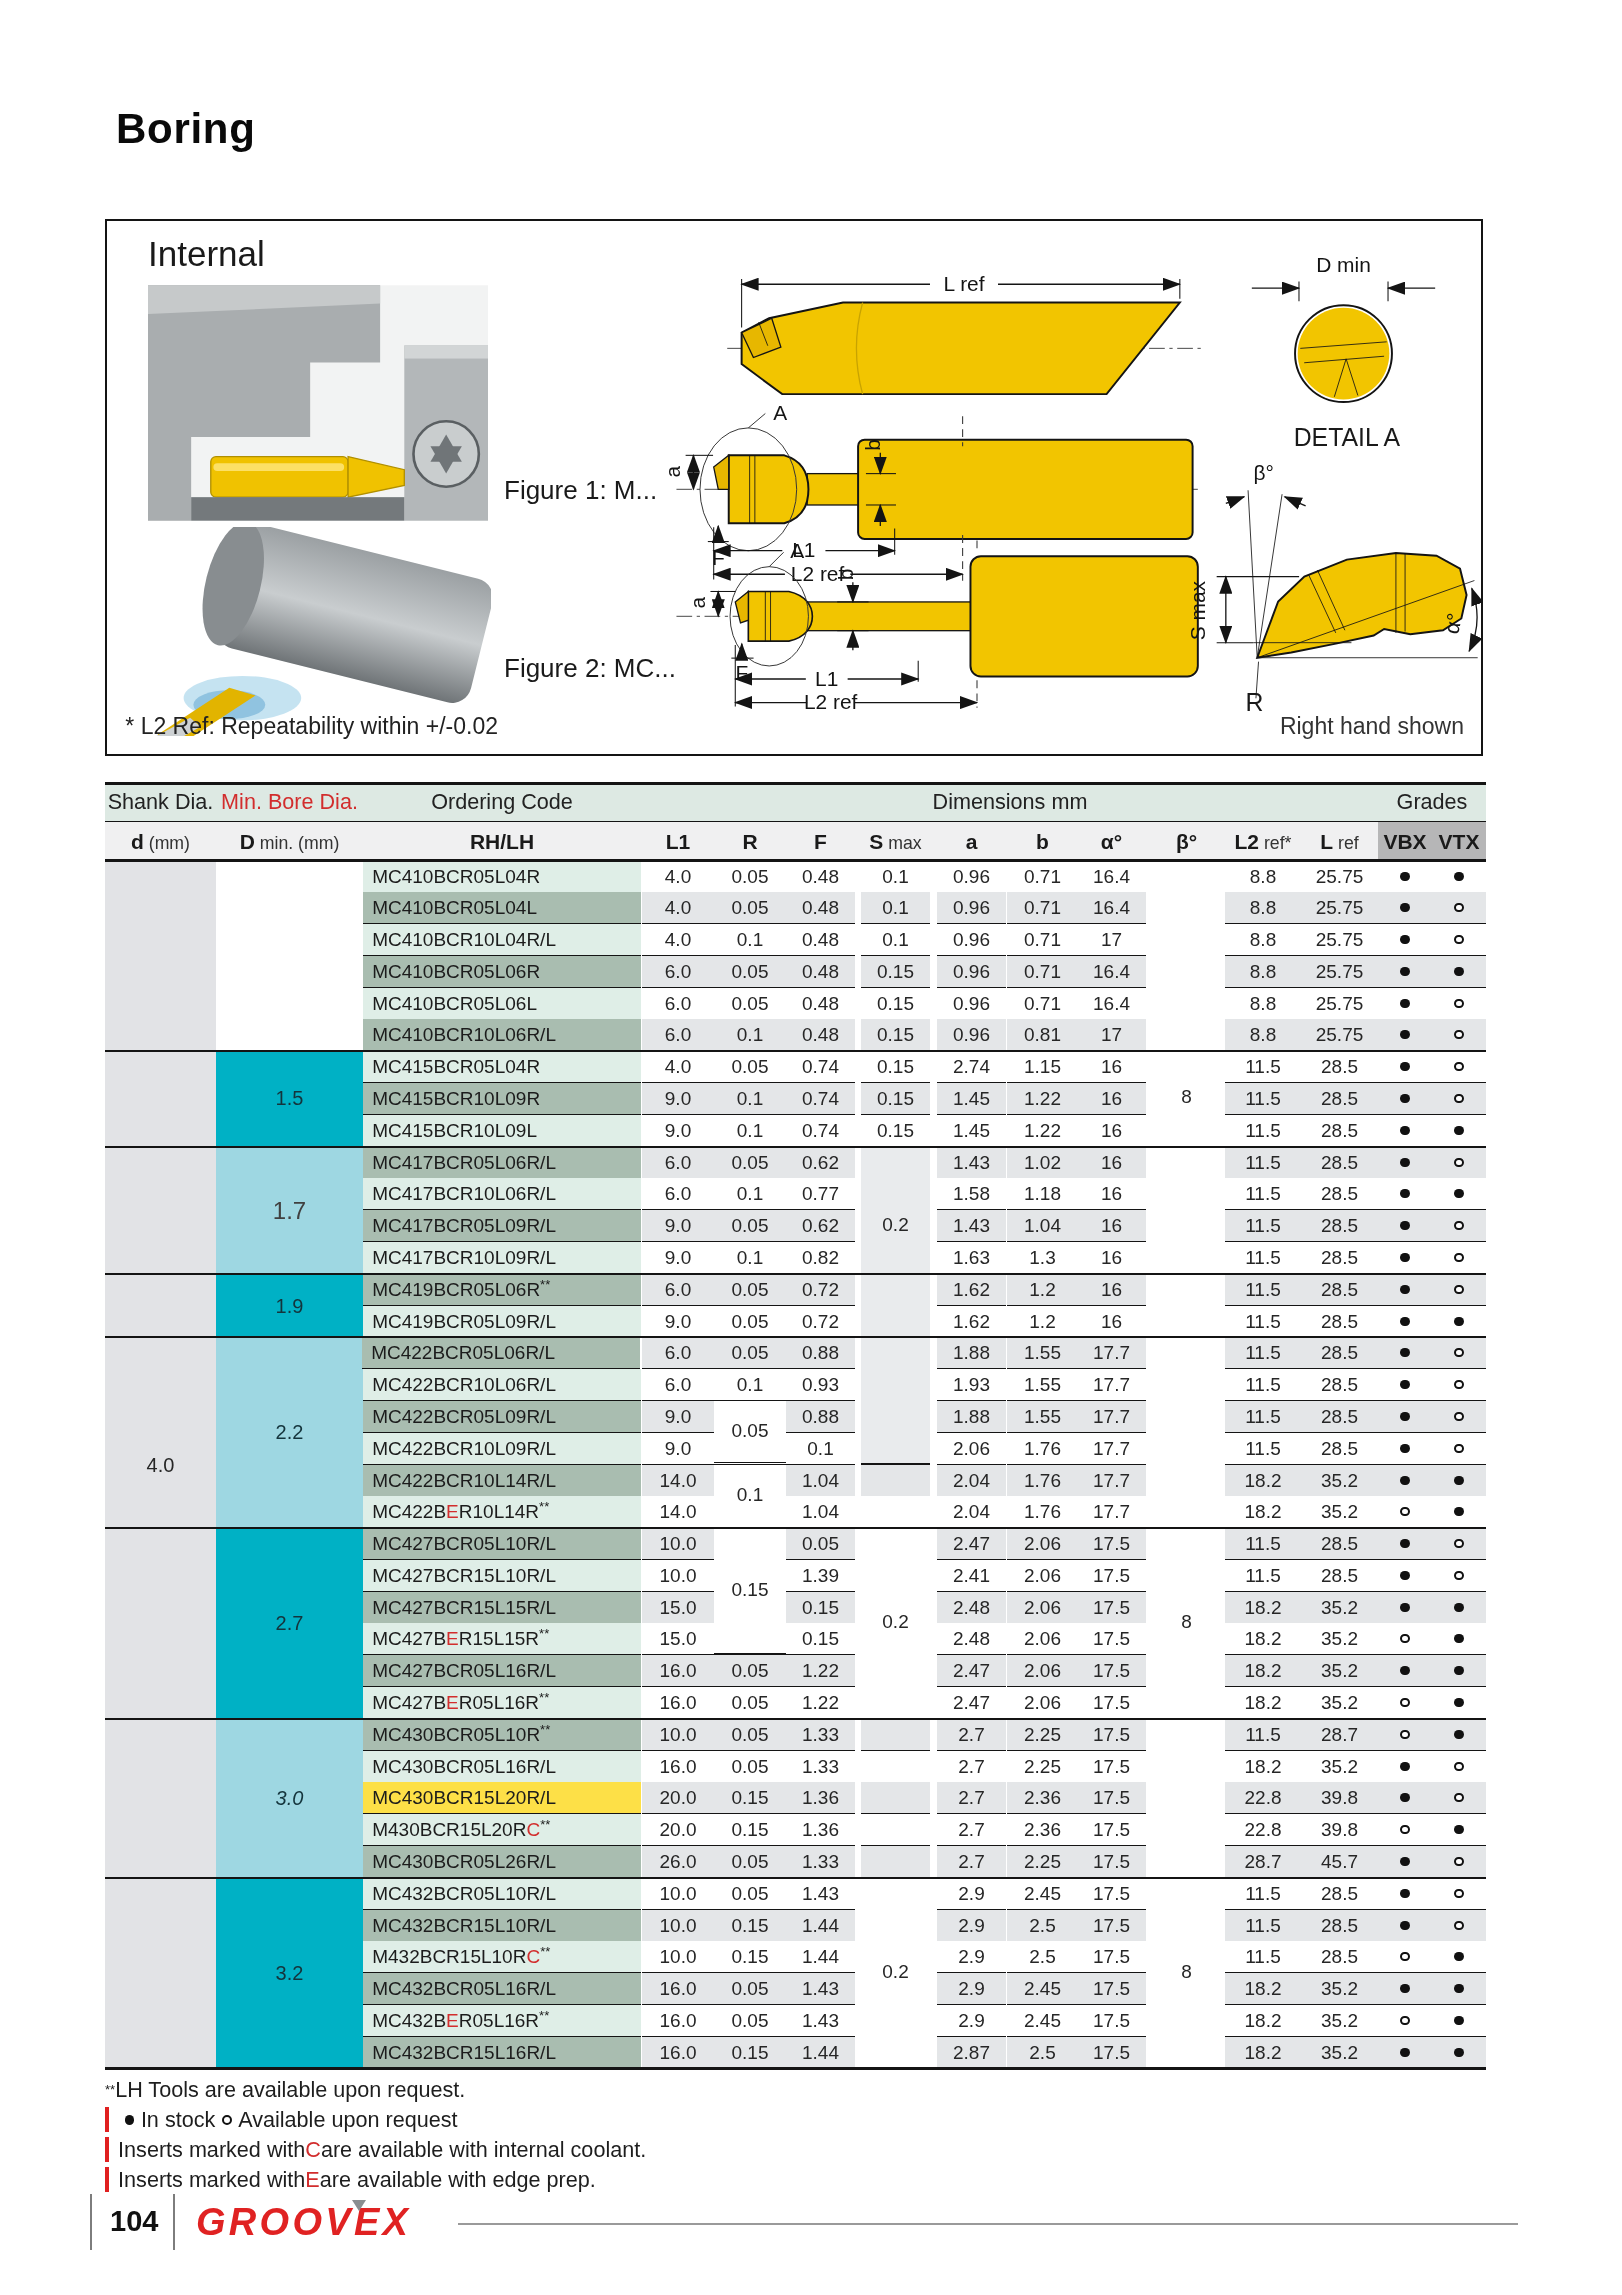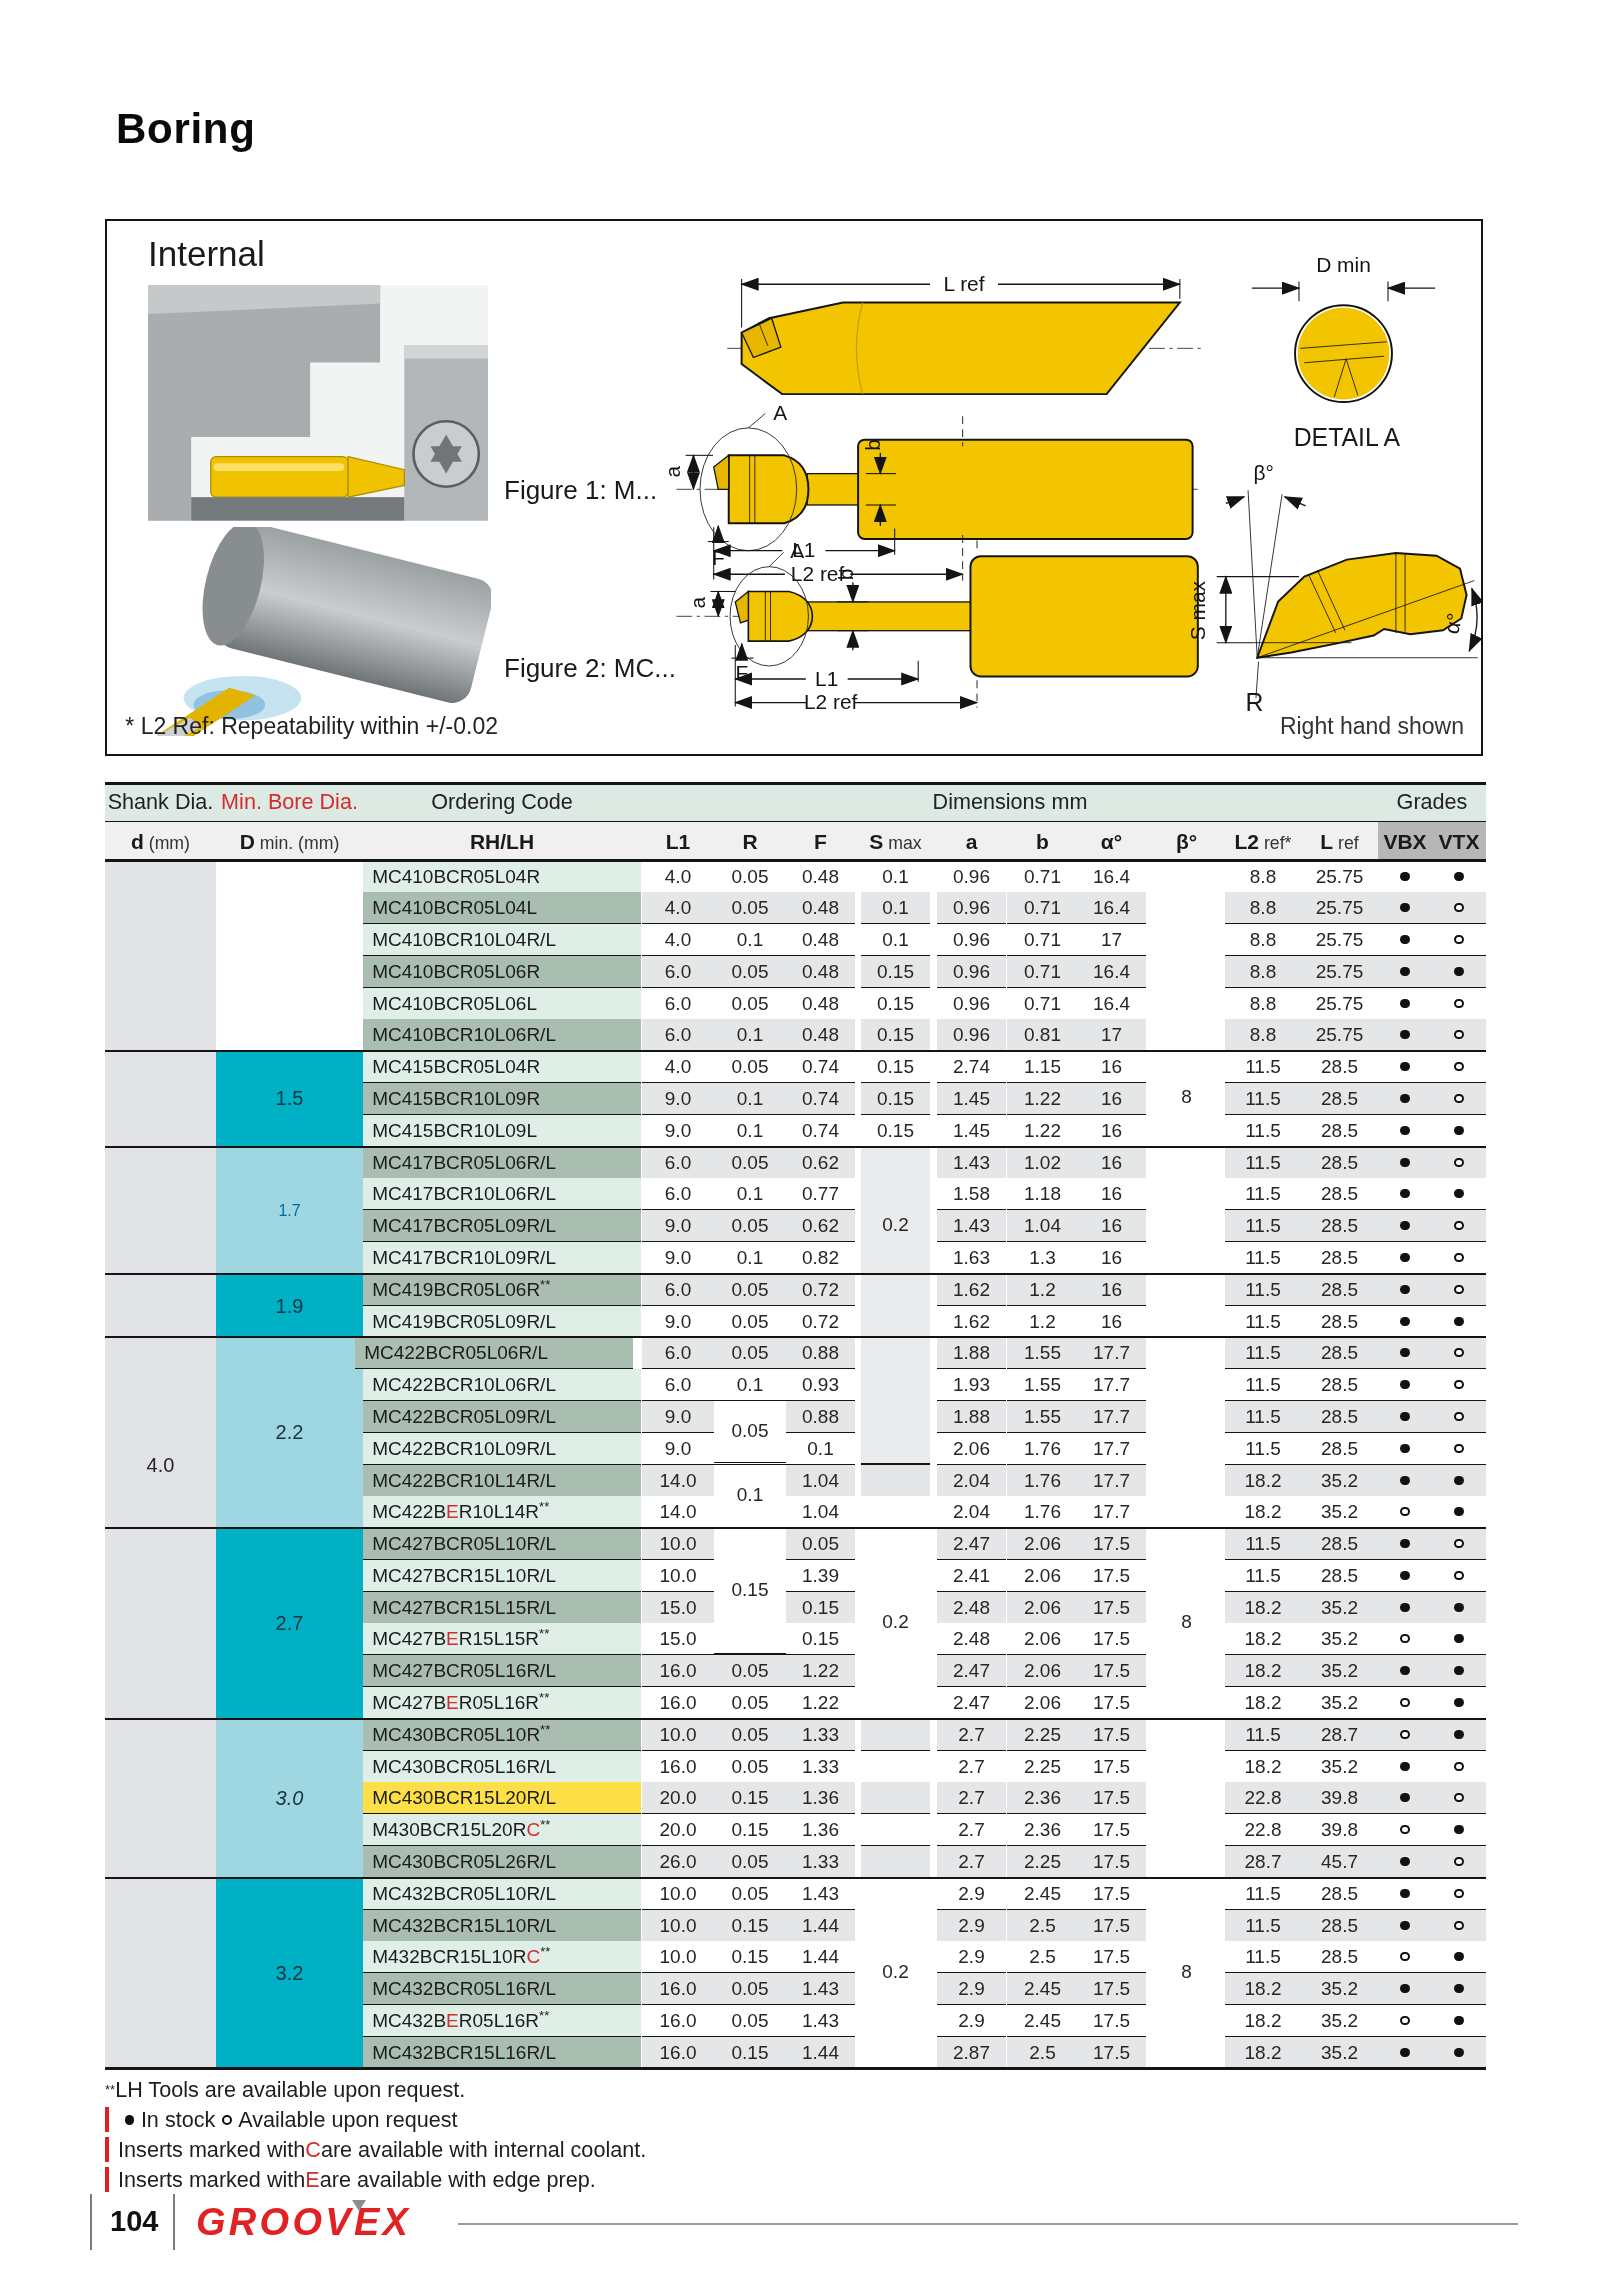--- a/index.html
+++ b/index.html
@@ -267,21 +267,21 @@
       <div class="abs " style="left: 832px; top: 40px; width: 69px; height: 39px; line-height: 39px; text-align: center;"><span class="hdr2m">a</span></div>
       <div class="abs " style="left: 902px; top: 40px; width: 71px; height: 39px; line-height: 39px; text-align: center;"><span class="hdr2m">b</span></div>
       <div class="abs " style="left: 972px; top: 40px; width: 69px; height: 39px; line-height: 39px; text-align: center;"><span class="hdr2m">α°</span></div>
       <div class="abs " style="left: 1042px; top: 40px; width: 79px; height: 39px; line-height: 39px; text-align: center;"><span class="hdr2m">β°</span></div>
       <div class="abs " style="left: 1120px; top: 40px; width: 76px; height: 39px; line-height: 39px; text-align: center;"><span class="hdr2m">L2</span><span class="hdr2s"> ref*</span></div>
       <div class="abs " style="left: 1196px; top: 40px; width: 77px; height: 39px; line-height: 39px; text-align: center;"><span class="hdr2m">L</span><span class="hdr2s"> ref</span></div>
       <div class="abs " style="left: 1273px; top: 40px; width: 54px; height: 39px; line-height: 39px; text-align: center;"><span class="hdr2m">VBX</span></div>
       <div class="abs " style="left: 1327px; top: 40px; width: 54px; height: 39px; line-height: 39px; text-align: center;"><span class="hdr2m">VTX</span></div>
       <div class="abs cellnum" style="left: 0px; top: 79px; width: 111px; height: 1208px; background: rgb(226, 227, 230); display: flex; align-items: center; justify-content: center; font-size: 20px;">4.0</div>
       <div class="abs " style="left: 111px; top: 269px; width: 147px; height: 95px; background: rgb(0, 177, 197); display: flex; align-items: center; justify-content: center; font-size: 20px; color: rgb(20, 52, 60);">1.5</div>
-      <div class="abs " style="left: 111px; top: 365px; width: 147px; height: 127px; background: rgb(158, 215, 226); display: flex; align-items: center; justify-content: center; font-size: 16px; color: #0369a1;">1.7</div>
+      <div class="abs " style="left: 111px; top: 365px; width: 147px; height: 127px; background: rgb(158, 215, 226); display: flex; align-items: center; justify-content: center; font-size: 24px; color: #404040;">1.7</div>
       <div class="abs " style="left: 111px; top: 492px; width: 147px; height: 64px; background: rgb(0, 177, 197); display: flex; align-items: center; justify-content: center; font-size: 20px; color: rgb(20, 52, 60);">1.9</div>
       <div class="abs " style="left: 111px; top: 555px; width: 147px; height: 191px; background: rgb(158, 215, 226); display: flex; align-items: center; justify-content: center; font-size: 20px; color: rgb(20, 52, 60);">2.2</div>
       <div class="abs " style="left: 111px; top: 746px; width: 147px; height: 191px; background: rgb(0, 177, 197); display: flex; align-items: center; justify-content: center; font-size: 20px; color: rgb(20, 52, 60);">2.7</div>
       <div class="abs " style="left: 111px; top: 937px; width: 147px; height: 159px; background: rgb(158, 215, 226); display: flex; align-items: center; justify-content: center; font-size: 20px; color: rgb(20, 52, 60); font-style: italic;">3.0</div>
       <div class="abs " style="left: 111px; top: 1096px; width: 147px; height: 191px; background: rgb(0, 177, 197); display: flex; align-items: center; justify-content: center; font-size: 20px; color: rgb(20, 52, 60);">3.2</div>
       <div class="abs cellcode" style="left: 258px; top: 79px; width: 278px; height: 32px; background: rgb(223, 238, 231); line-height: 32px; border-bottom: 1.3px solid rgb(20, 20, 20);"><span>MC410BCR05L04R</span></div>
       <div class="abs cellnum" style="left: 537px; top: 79px; width: 72px; height: 32px; line-height: 32px; background: rgb(255, 255, 255); border-bottom: 1.3px solid rgb(20, 20, 20);">4.0</div>
       <div class="abs cellnum" style="left: 609px; top: 79px; width: 72px; height: 32px; line-height: 32px; background: rgb(255, 255, 255); border-bottom: 1.3px solid rgb(20, 20, 20);">0.05</div>
       <div class="abs cellnum" style="left: 681px; top: 79px; width: 69px; height: 32px; line-height: 32px; background: rgb(255, 255, 255); border-bottom: 1.3px solid rgb(20, 20, 20);">0.48</div>
       <div class="abs cellnum" style="left: 756px; top: 79px; width: 69px; height: 32px; line-height: 32px; background: rgb(255, 255, 255); border-bottom: 1.3px solid rgb(20, 20, 20);">0.1</div>
@@ -528,21 +528,21 @@
       <div class="abs cellnum" style="left: 972px; top: 524px; width: 69px; height: 32px; line-height: 32px; background: rgb(255, 255, 255); border-bottom: 1.3px solid rgb(20, 20, 20);">16</div>
       <div class="abs cellnum" style="left: 1042px; top: 524px; width: 79px; height: 32px; line-height: 32px;"></div>
       <div class="abs cellnum" style="left: 1120px; top: 524px; width: 76px; height: 32px; line-height: 32px; background: rgb(255, 255, 255); border-bottom: 1.3px solid rgb(20, 20, 20);">11.5</div>
       <div class="abs cellnum" style="left: 1196px; top: 524px; width: 77px; height: 32px; line-height: 32px; background: rgb(255, 255, 255); border-bottom: 1.3px solid rgb(20, 20, 20);">28.5</div>
       <div class="abs " style="left: 1273px; top: 524px; width: 54px; height: 32px; background: rgb(255, 255, 255); border-bottom: 1.3px solid rgb(20, 20, 20); display: flex; align-items: center; justify-content: center;">
         <span class="dotF"></span>
       </div>
       <div class="abs " style="left: 1327px; top: 524px; width: 54px; height: 32px; background: rgb(255, 255, 255); border-bottom: 1.3px solid rgb(20, 20, 20); display: flex; align-items: center; justify-content: center;">
         <span class="dotF"></span>
       </div>
-      <div class="abs cellcode" style="left: 250px; top: 555px; width: 278px; height: 32px; background: rgb(169, 189, 176); line-height: 32px; border-bottom: 1.3px solid rgb(20, 20, 20);"><span>MC422BCR05L06R/L</span></div>
+      <div class="abs cellcode" style="left: 257px; top: 555px; width: 278px; height: 32px; background: rgb(169, 189, 176); line-height: 32px; border-bottom: 1.3px solid rgb(20, 20, 20);"><span>MC422BCR05L06R/L</span></div>
       <div class="abs cellnum" style="left: 537px; top: 555px; width: 72px; height: 32px; line-height: 32px; background: rgb(228, 230, 232); border-bottom: 1.3px solid rgb(20, 20, 20);">6.0</div>
       <div class="abs cellnum" style="left: 609px; top: 555px; width: 72px; height: 32px; line-height: 32px; background: rgb(228, 230, 232); border-bottom: 1.3px solid rgb(20, 20, 20);">0.05</div>
       <div class="abs cellnum" style="left: 681px; top: 555px; width: 69px; height: 32px; line-height: 32px; background: rgb(228, 230, 232); border-bottom: 1.3px solid rgb(20, 20, 20);">0.88</div>
       <div class="abs cellnum" style="left: 756px; top: 555px; width: 69px; height: 32px; line-height: 32px; background: rgb(228, 230, 232); border-bottom: 1.3px solid rgb(20, 20, 20);"></div>
       <div class="abs cellnum" style="left: 832px; top: 555px; width: 69px; height: 32px; line-height: 32px; background: rgb(228, 230, 232); border-bottom: 1.3px solid rgb(20, 20, 20);">1.88</div>
       <div class="abs cellnum" style="left: 902px; top: 555px; width: 71px; height: 32px; line-height: 32px; background: rgb(228, 230, 232); border-bottom: 1.3px solid rgb(20, 20, 20);">1.55</div>
       <div class="abs cellnum" style="left: 972px; top: 555px; width: 69px; height: 32px; line-height: 32px; background: rgb(228, 230, 232); border-bottom: 1.3px solid rgb(20, 20, 20);">17.7</div>
       <div class="abs cellnum" style="left: 1042px; top: 555px; width: 79px; height: 32px; line-height: 32px;"></div>
       <div class="abs cellnum" style="left: 1120px; top: 555px; width: 76px; height: 32px; line-height: 32px; background: rgb(228, 230, 232); border-bottom: 1.3px solid rgb(20, 20, 20);">11.5</div>
       <div class="abs cellnum" style="left: 1196px; top: 555px; width: 77px; height: 32px; line-height: 32px; background: rgb(228, 230, 232); border-bottom: 1.3px solid rgb(20, 20, 20);">28.5</div>

